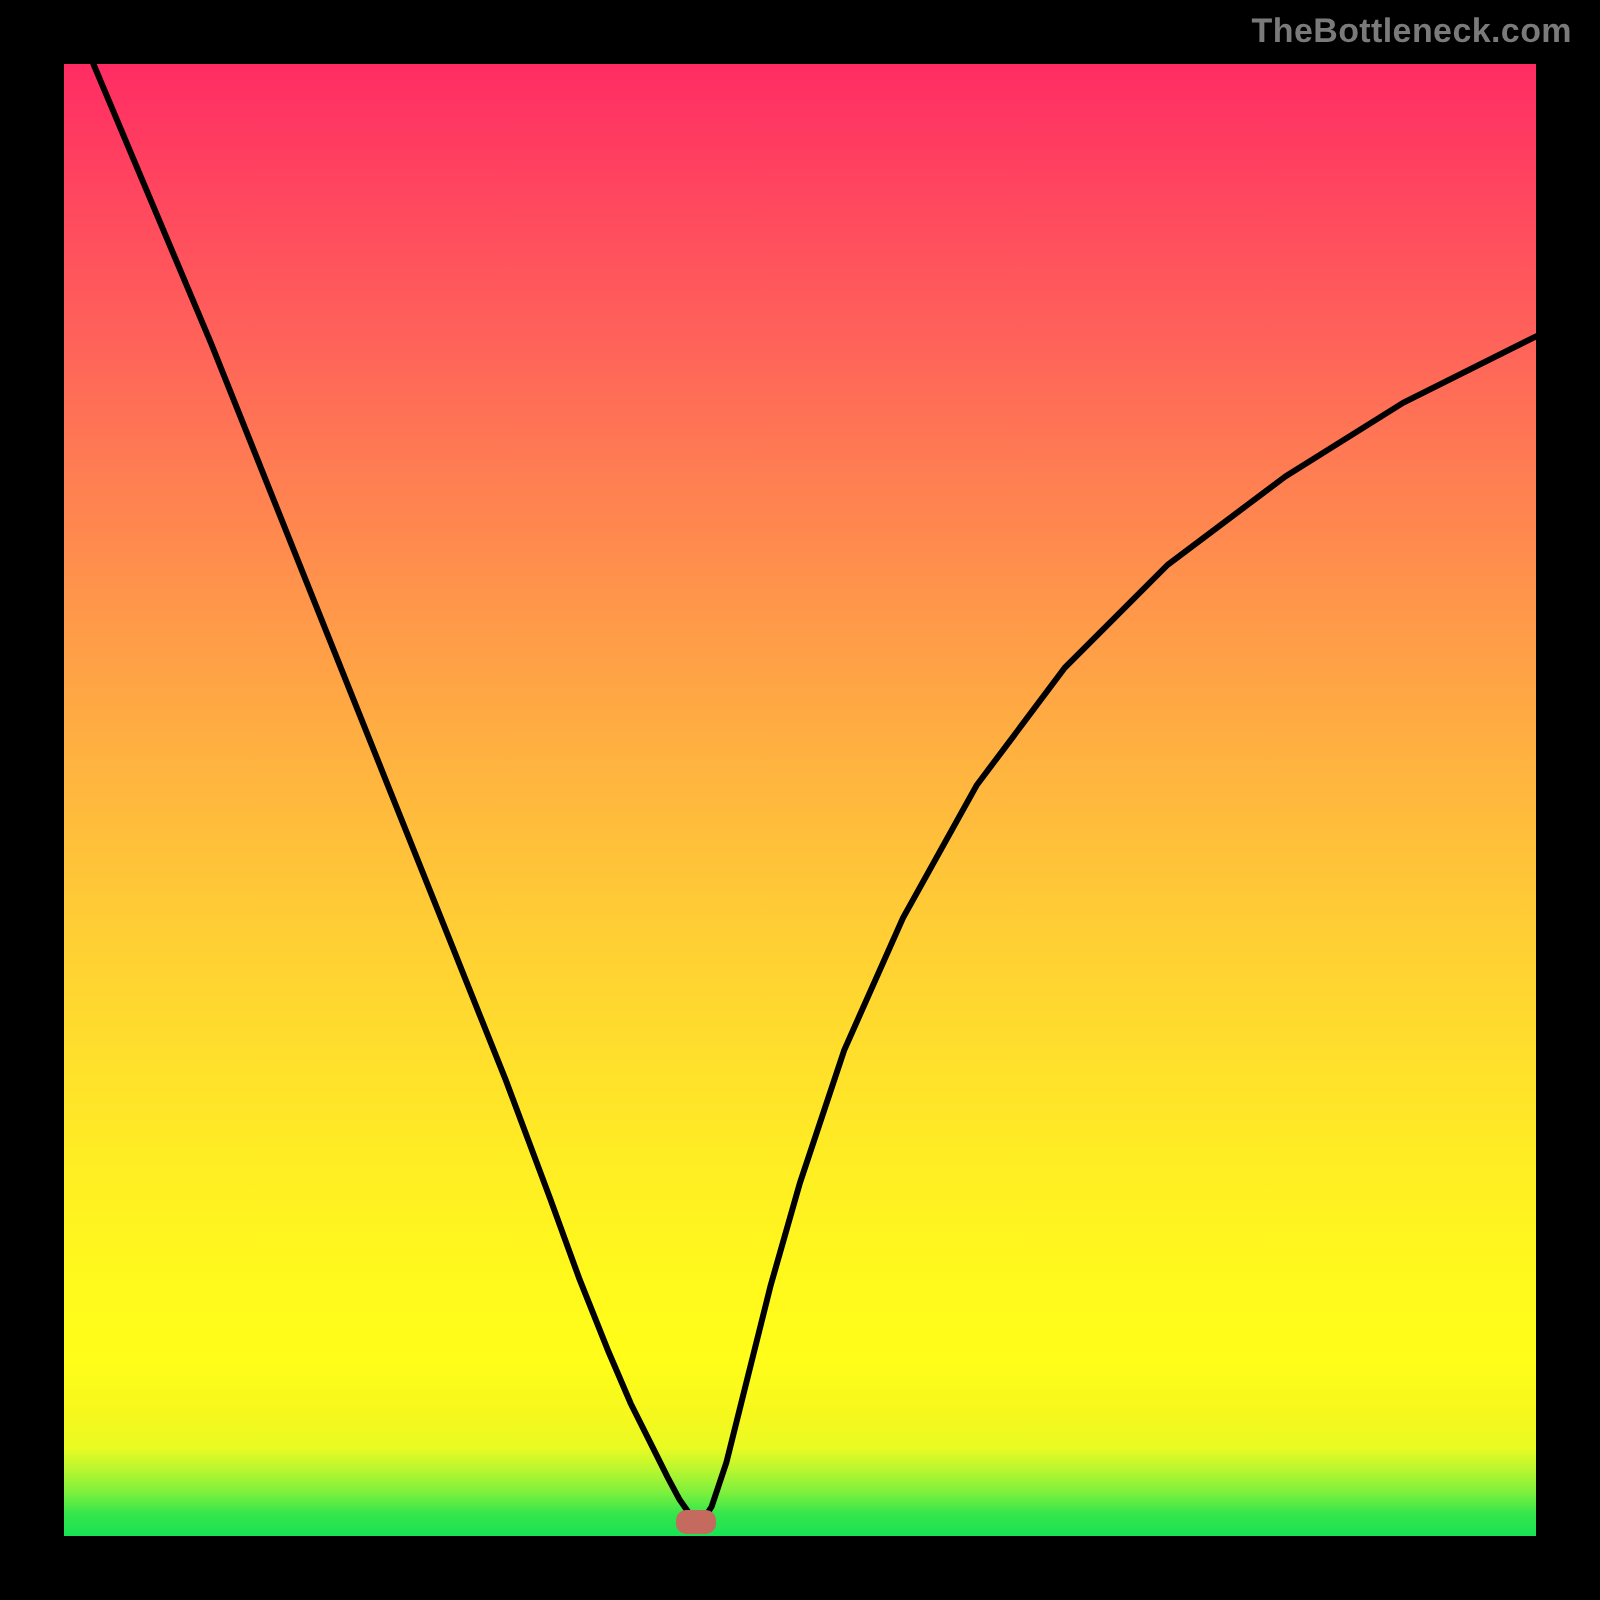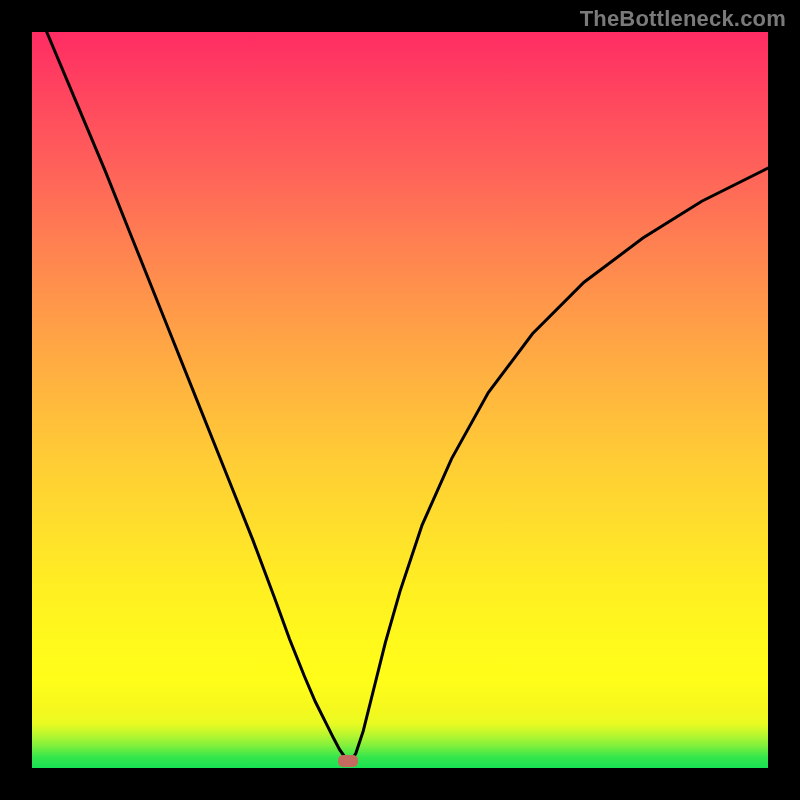--- a/index.html
+++ b/index.html
@@ -41,21 +41,21 @@
       #ff7e52 72%,
       #ff605a 82%,
       #ff445f 92%,
       #ff2c63 100%);
   }
   .attribution {
     position: absolute;
     top: 6px;
     right: 14px;
     font-family: Arial, Helvetica, sans-serif;
-    font-size: 22px;
+    font-size: 17px;
     font-weight: 600;
     color: #7a7a7a;
     letter-spacing: 0.2px;
   }
   .curve-svg {
     position: absolute;
     top: 32px;
     left: 32px;
     width: 736px;
     height: 736px;

